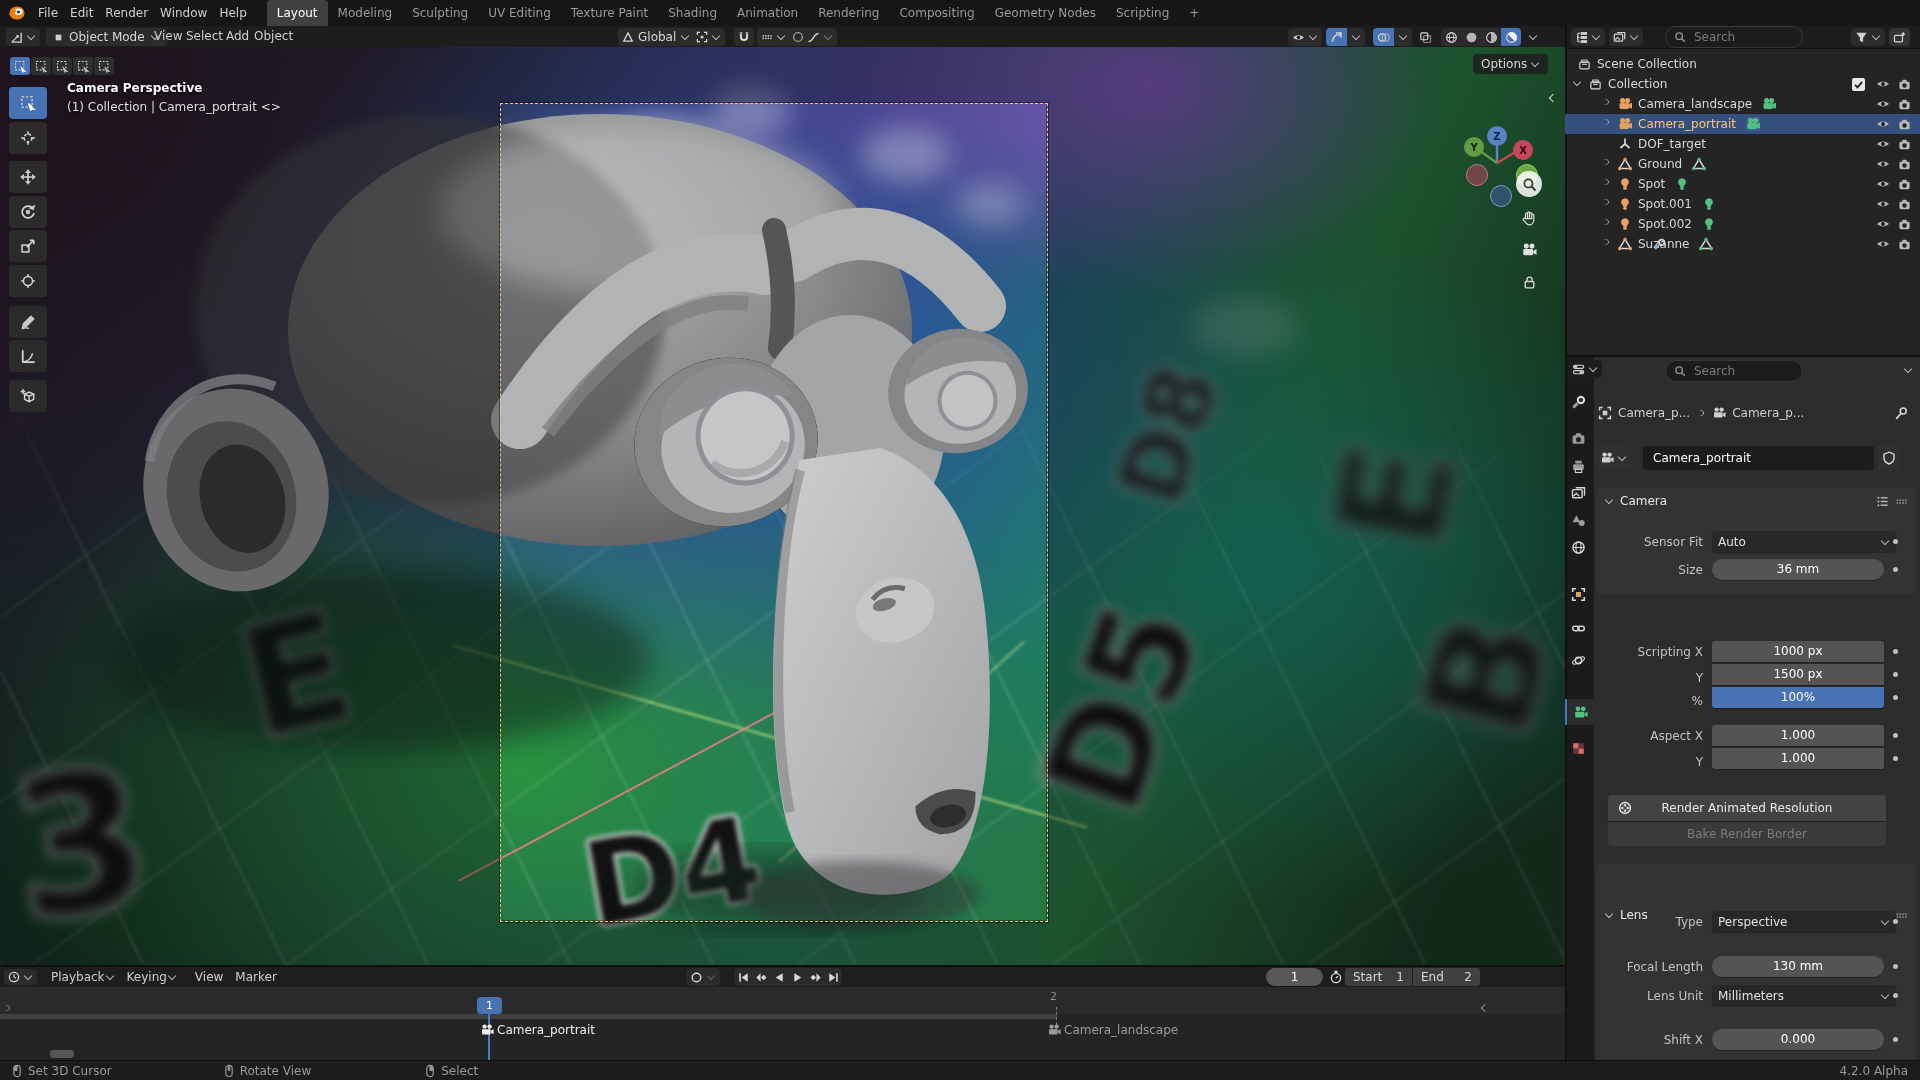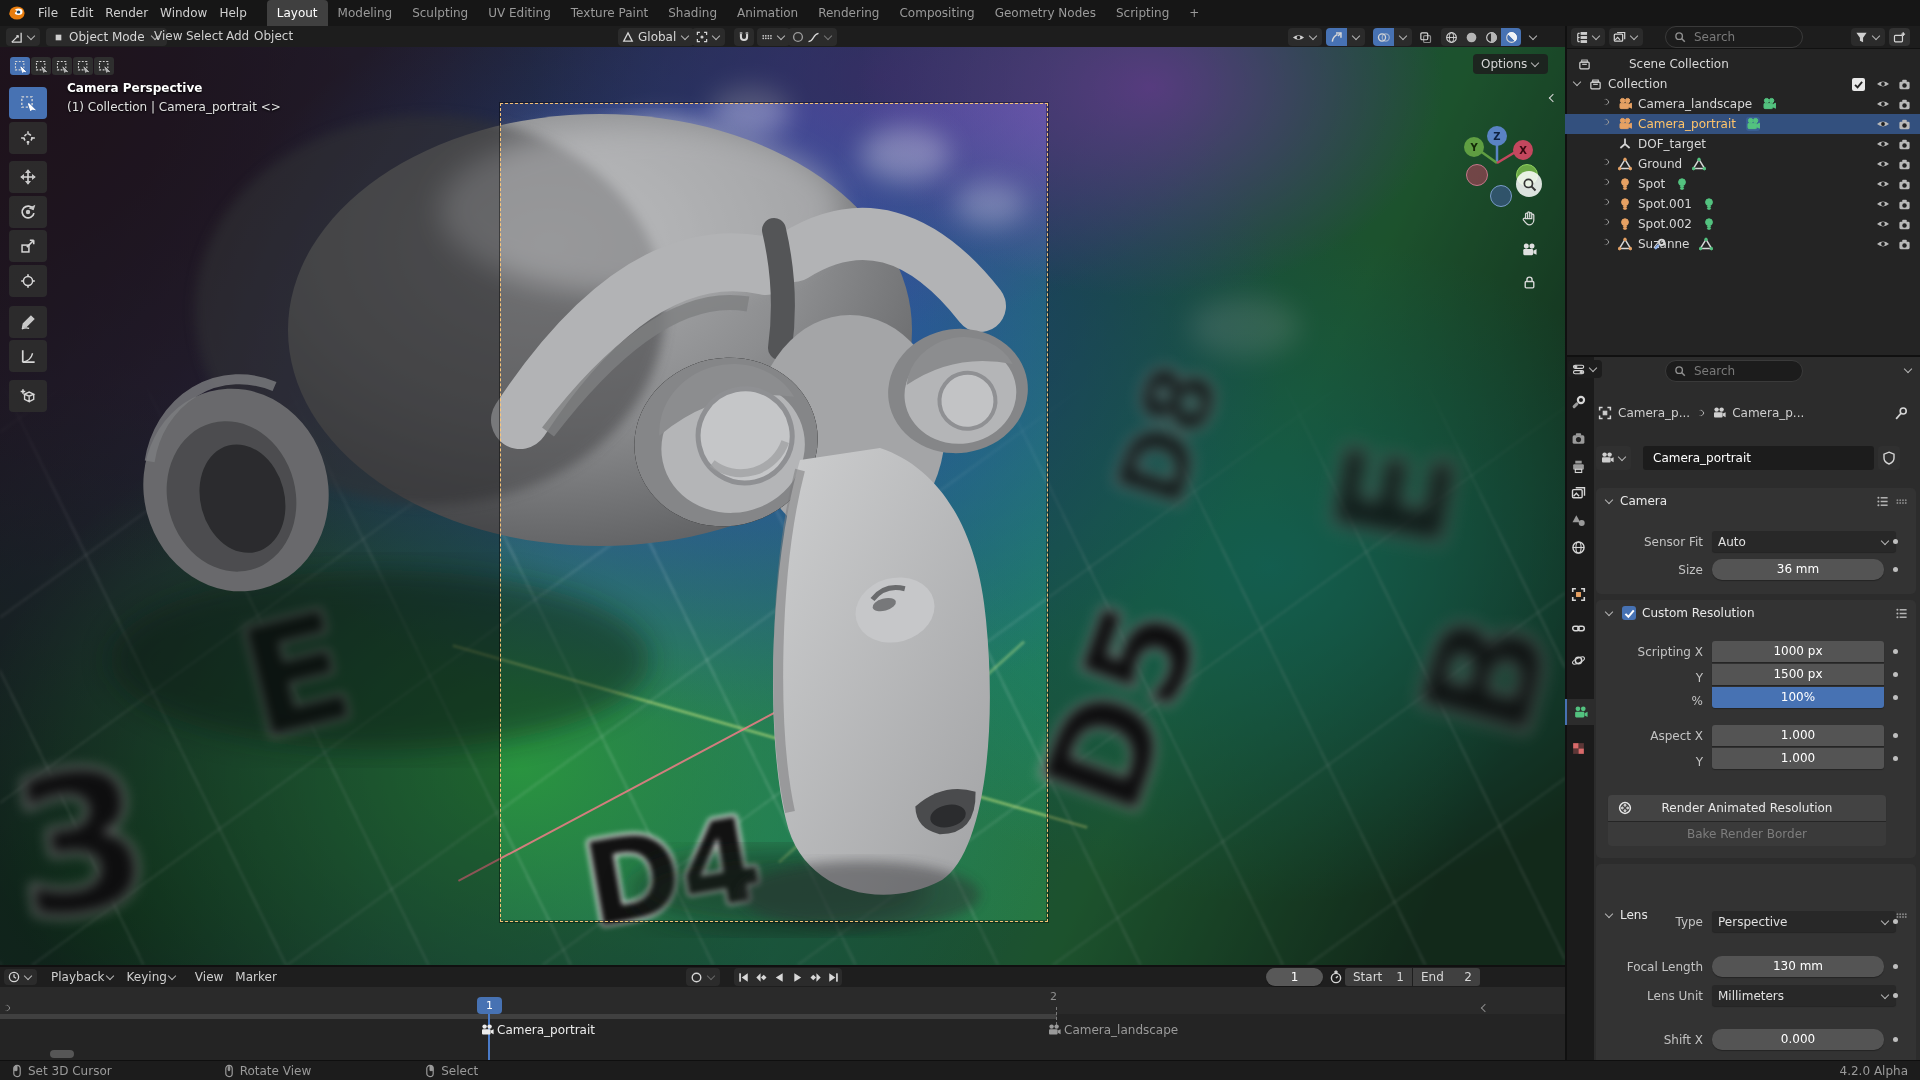--- a/index.html
+++ b/index.html
@@ -724,21 +724,21 @@
           <span class="cv"></span>
       </div>
       <div class="pill" style="margin-left:4px;background:#333;">
         <svg class="ic" width="13" height="13" fill="#cfcfcf" stroke="#cfcfcf">
             <use href="#i-boxplus"></use>
           </svg>
       </div>
     </div>
   </div>
 
-  <div class="orow" style="top:54px;gap:32px;">
+  <div class="orow" style="top:54px;">
     <svg class="ic" width="13" height="13" fill="none" stroke="#cfcfcf" style="margin-left:13px;">
         <use href="#i-box"></use>
       </svg>
     <span class="nm">Scene Collection</span>
   </div>
   <div class="orow" style="top:74px;">
     <span class="cv ab" style="left:7px;top:7px;"></span>
     <svg class="ic" width="13" height="13" fill="none" stroke="#e8e8e8" style="margin-left:24px;">
         <use href="#i-box"></use>
       </svg>
@@ -984,33 +984,20 @@
   <span class="plabel" style="left:1598px;top:531px;">Sensor Fit</span>
   <div class="dd ab" style="left:1712px;top:531px;width:172px;height:21px;">
     <span class="val">Auto</span>
       <span class="cv"></span>
   </div>
   <span class="dot" style="left:1893px;top:539px;"></span>
   <span class="plabel" style="left:1598px;top:559px;">Size</span>
   <div class="field ab" style="left:1712px;top:559px;width:172px;height:21px;">36 mm</div>
   <span class="dot" style="left:1893px;top:567px;"></span>
 
-  <div class="panel" style="top:600px;height:258px;">
-    <div class="row" style="height:26px;padding:0 8px;gap:6px;">
-      <span class="cv" style="margin-top:-3px;"></span>
-      <span class="ab" style="left:26px;top:6px;width:14px;height:14px;background:#4772b3;border-radius:3px;"><svg width="13" height="13" style="margin:0.5px;">
-            <use href="#i-check"></use>
-          </svg></span>
-      <span class="ptitle" style="margin-left:22px;">Custom Resolution</span>
-      <span style="flex:1"></span>
-      <svg class="ic" width="13" height="13" fill="#b5b5b5">
-          <use href="#i-list"></use>
-        </svg>
-    </div>
-  </div>
   <span class="plabel" style="left:1598px;top:641px;">Scripting X</span>
   <div class="field ab" style="left:1712px;top:641px;width:172px;height:21px;border-radius:3px 3px 0 0;">1000 px</div>
   <span class="dot" style="left:1893px;top:649px;"></span>
   <span class="plabel" style="left:1598px;top:667px;">Y</span>
   <div class="field ab" style="left:1712px;top:664px;width:172px;height:21px;border-radius:0;">1500 px</div>
   <span class="dot" style="left:1893px;top:672px;"></span>
   <span class="plabel" style="left:1598px;top:690px;">%</span>
   <div class="field ab" style="left:1712px;top:687px;width:172px;height:21px;background:#4772b3;border-radius:0 0 3px 3px;">100%</div>
   <span class="dot" style="left:1893px;top:695px;"></span>
   <span class="plabel" style="left:1598px;top:725px;">Aspect X</span>

